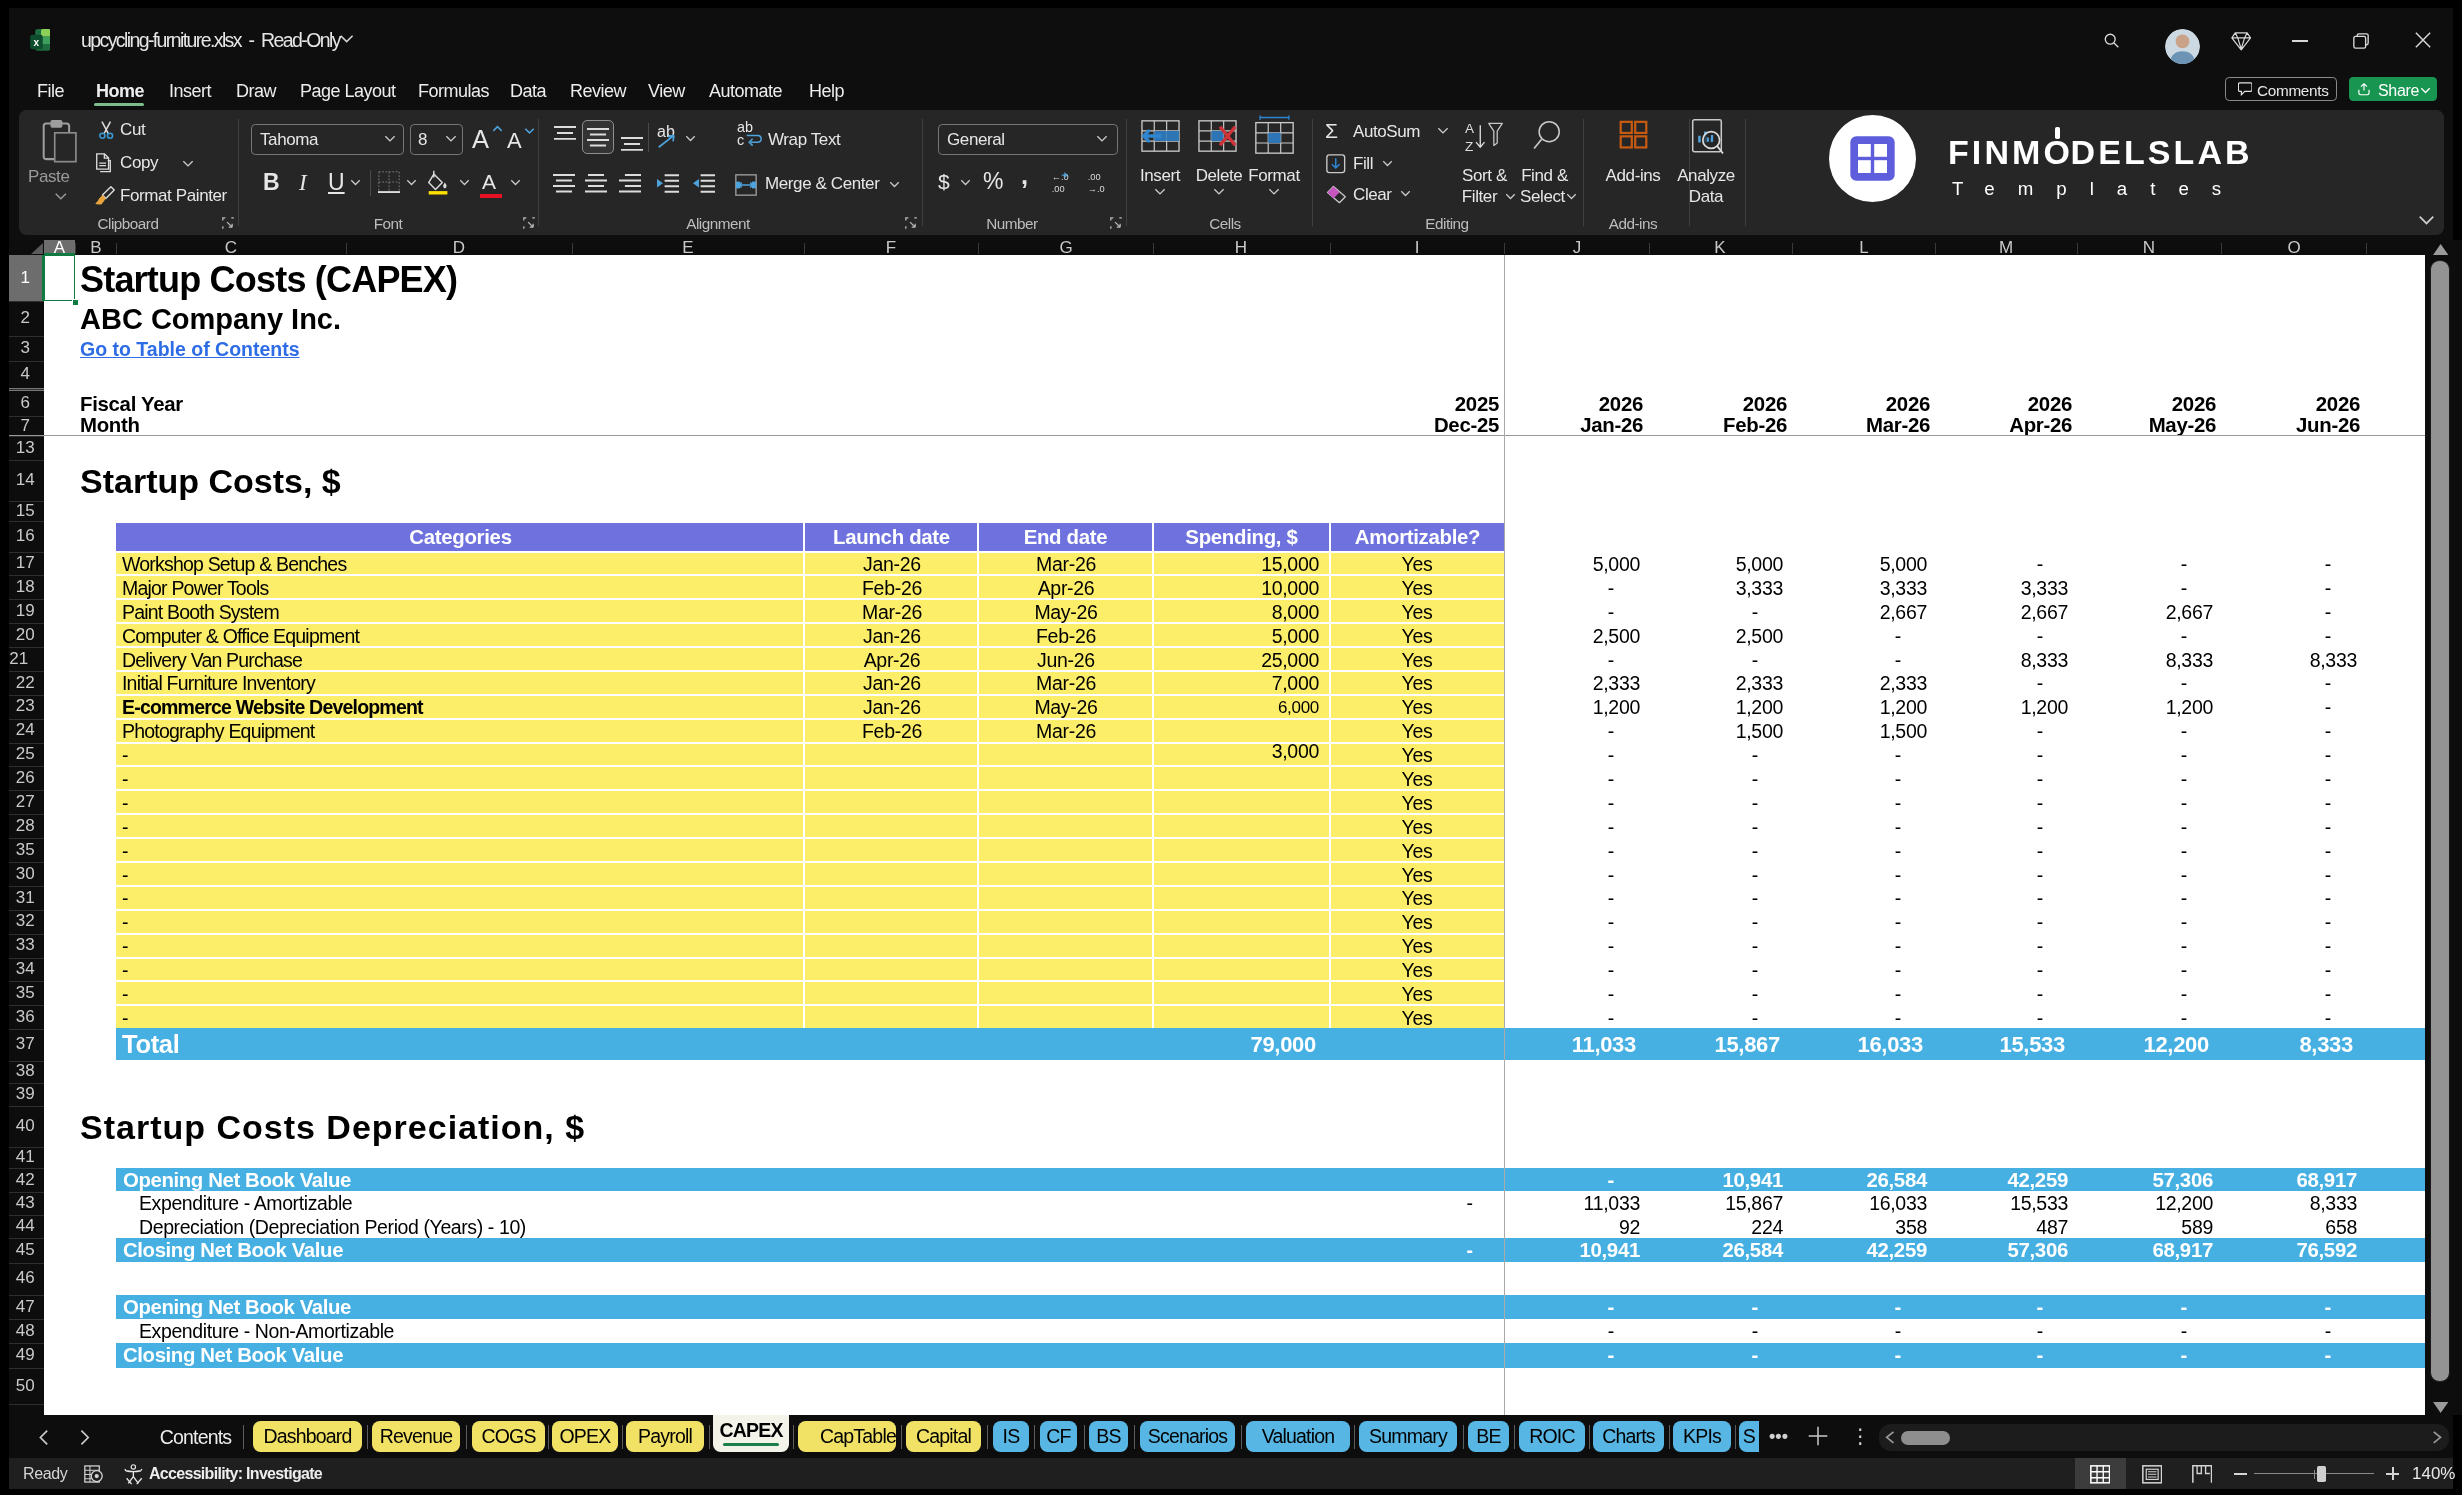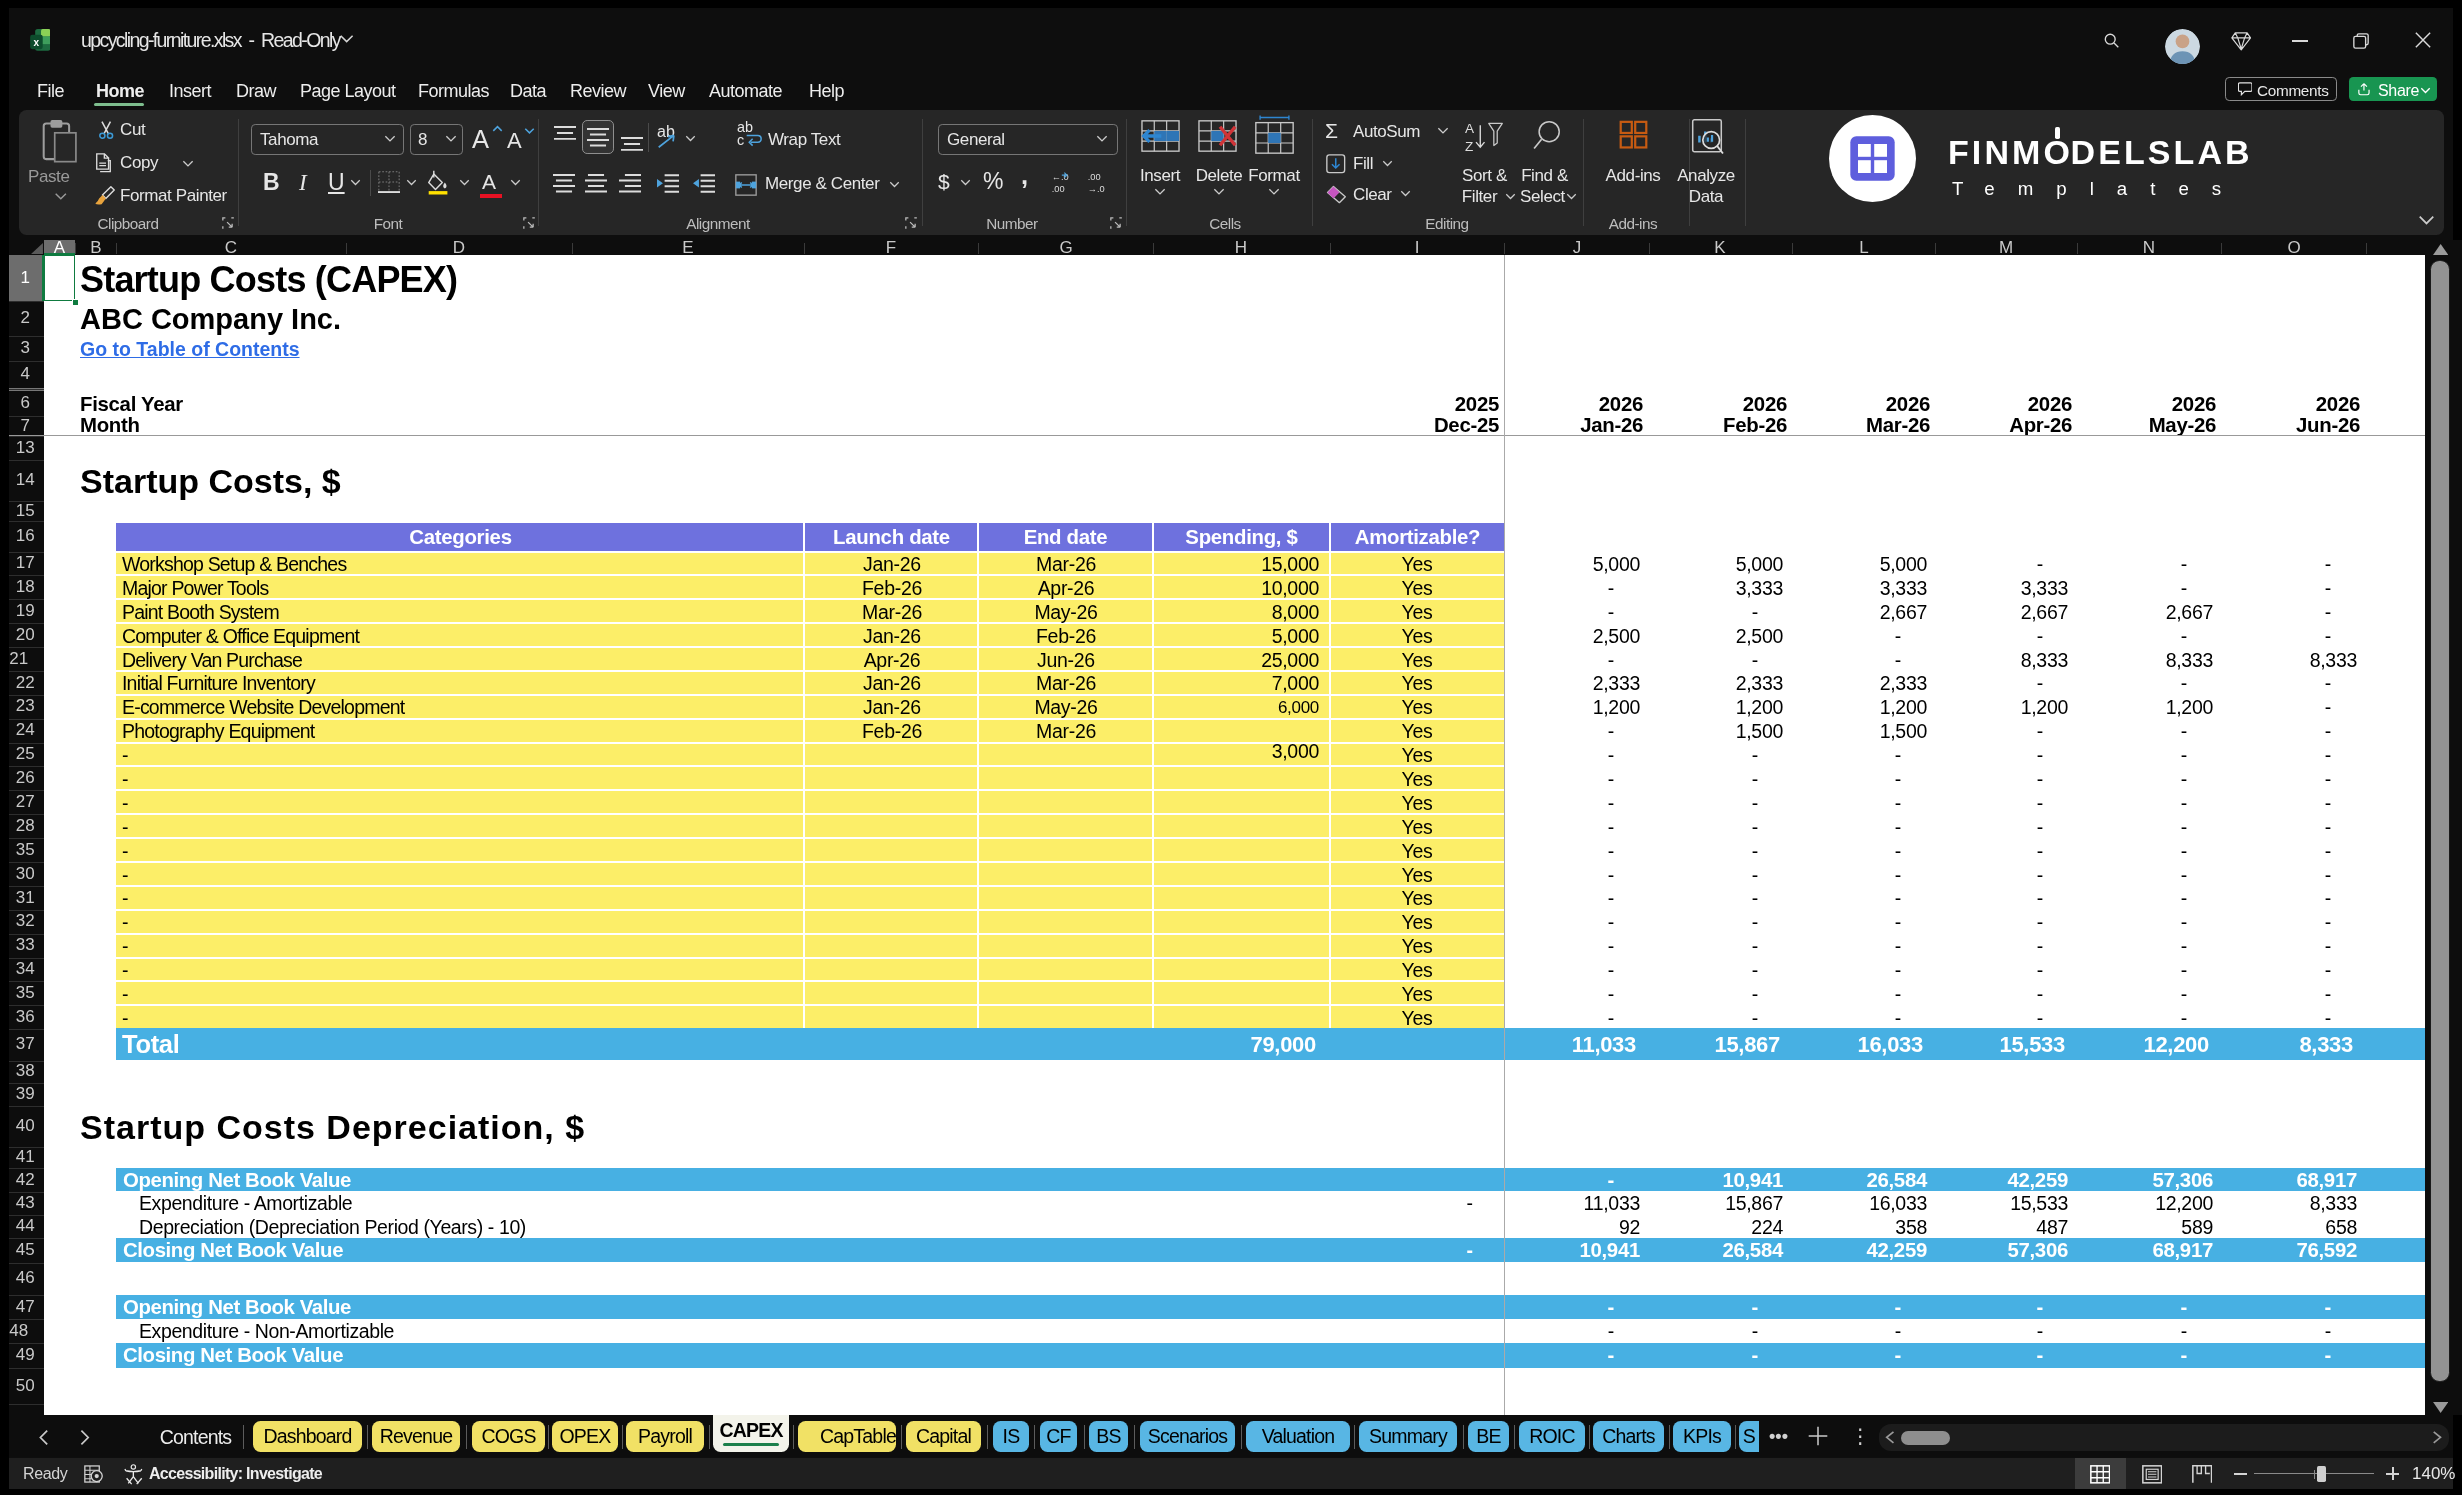--- a/index.html
+++ b/index.html
@@ -468,21 +468,21 @@
 <div style="top:1194px;height:18.7px;line-height:18.7px;font-size:17px;color:#c9c9c9;left:9.3px;width:32px;text-align:center;position:absolute;white-space:nowrap;">43</div>
 <div style="position:absolute;left:9.3px;top:1238px;width:35px;height:0.8px;background:#2e2e2e;"></div>
 <div style="top:1217px;height:18.7px;line-height:18.7px;font-size:17px;color:#c9c9c9;left:9.3px;width:32px;text-align:center;position:absolute;white-space:nowrap;">44</div>
 <div style="position:absolute;left:9.3px;top:1263px;width:35px;height:0.8px;background:#2e2e2e;"></div>
 <div style="top:1241px;height:18.7px;line-height:18.7px;font-size:17px;color:#c9c9c9;left:9.3px;width:32px;text-align:center;position:absolute;white-space:nowrap;">45</div>
 <div style="position:absolute;left:9.3px;top:1295px;width:35px;height:0.8px;background:#2e2e2e;"></div>
 <div style="top:1269px;height:18.7px;line-height:18.7px;font-size:17px;color:#c9c9c9;left:9.3px;width:32px;text-align:center;position:absolute;white-space:nowrap;">46</div>
 <div style="position:absolute;left:9.3px;top:1319px;width:35px;height:0.8px;background:#2e2e2e;"></div>
 <div style="top:1298px;height:18.7px;line-height:18.7px;font-size:17px;color:#c9c9c9;left:9.3px;width:32px;text-align:center;position:absolute;white-space:nowrap;">47</div>
 <div style="position:absolute;left:9.3px;top:1343px;width:35px;height:0.8px;background:#2e2e2e;"></div>
-<div style="top:1322px;height:18.7px;line-height:18.7px;font-size:17px;color:#c9c9c9;left:9.3px;width:32px;text-align:left;position:absolute;white-space:nowrap;">48</div>
+<div style="top:1322px;height:18.7px;line-height:18.7px;font-size:17px;color:#c9c9c9;left:9.3px;width:32px;text-align:center;position:absolute;white-space:nowrap;">48</div>
 <div style="position:absolute;left:9.3px;top:1368px;width:35px;height:0.8px;background:#2e2e2e;"></div>
 <div style="top:1346px;height:18.7px;line-height:18.7px;font-size:17px;color:#c9c9c9;left:9.3px;width:32px;text-align:center;position:absolute;white-space:nowrap;">49</div>
 <div style="position:absolute;left:9.3px;top:1404px;width:35px;height:0.8px;background:#2e2e2e;"></div>
 <div style="top:1377px;height:18.7px;line-height:18.7px;font-size:17px;color:#c9c9c9;left:9.3px;width:32px;text-align:center;position:absolute;white-space:nowrap;">50</div>
 <div style="position:absolute;left:9.3px;top:388px;width:35px;height:0.8px;background:#777;"></div>
 <div style="position:absolute;left:9.3px;top:390px;width:35px;height:0.8px;background:#777;"></div>
 <div style="position:absolute;left:44px;top:255px;width:2381px;height:1160px;background:#fff;"></div>
 <div style="position:absolute;left:1504px;top:255px;width:1.3px;height:1160px;background:#aaa;z-index:5;"></div>
 <div style="position:absolute;left:9.3px;top:435px;width:2416px;height:1.3px;background:#999;z-index:3;"></div>
 <div style="position:absolute;left:44px;top:255px;width:31px;height:46px;border:1.7px solid #0f7b40;z-index:4;"></div>
@@ -597,21 +597,21 @@
 <div style="top:673px;height:21px;line-height:21px;font-size:19.5px;letter-spacing:-0.3px;left:807px;width:170px;text-align:center;position:absolute;white-space:nowrap;z-index:2;">Jan-26</div>
 <div style="top:673px;height:21px;line-height:21px;font-size:19.5px;letter-spacing:-0.3px;left:981px;width:170px;text-align:center;position:absolute;white-space:nowrap;z-index:2;">Mar-26</div>
 <div style="top:673px;height:21px;line-height:21px;font-size:19.5px;letter-spacing:-0.3px;right:1143px;width:127px;text-align:right;position:absolute;white-space:nowrap;z-index:2;">7,000</div>
 <div style="top:673px;height:21px;line-height:21px;font-size:19.5px;letter-spacing:-0.3px;left:1366px;width:102px;text-align:center;position:absolute;white-space:nowrap;z-index:2;">Yes</div>
 <div style="top:673px;height:21px;line-height:21px;font-size:19.5px;letter-spacing:-0.3px;right:822px;width:110px;text-align:right;position:absolute;white-space:nowrap;z-index:2;">2,333</div>
 <div style="top:673px;height:21px;line-height:21px;font-size:19.5px;letter-spacing:-0.3px;right:679px;width:110px;text-align:right;position:absolute;white-space:nowrap;z-index:2;">2,333</div>
 <div style="top:673px;height:21px;line-height:21px;font-size:19.5px;letter-spacing:-0.3px;right:535px;width:110px;text-align:right;position:absolute;white-space:nowrap;z-index:2;">2,333</div>
 <div style="top:673px;height:21px;line-height:21px;font-size:19.5px;letter-spacing:-0.3px;right:419px;width:110px;text-align:right;position:absolute;white-space:nowrap;z-index:2;">-</div>
 <div style="top:673px;height:21px;line-height:21px;font-size:19.5px;letter-spacing:-0.3px;right:275px;width:110px;text-align:right;position:absolute;white-space:nowrap;z-index:2;">-</div>
 <div style="top:673px;height:21px;line-height:21px;font-size:19.5px;letter-spacing:-0.3px;right:131px;width:110px;text-align:right;position:absolute;white-space:nowrap;z-index:2;">-</div>
-<div style="top:697px;height:21px;line-height:21px;font-size:19.5px;letter-spacing:-0.8px;left:122px;position:absolute;white-space:nowrap;z-index:2;">E-commerce Website Development</div>
+<div style="top:697px;height:21px;line-height:21px;font-size:19.5px;letter-spacing:-0.8px;left:122px;position:absolute;white-space:nowrap;z-index:2;font-weight:bold;">E-commerce Website Development</div>
 <div style="top:697px;height:21px;line-height:21px;font-size:19.5px;letter-spacing:-0.3px;left:807px;width:170px;text-align:center;position:absolute;white-space:nowrap;z-index:2;">Jan-26</div>
 <div style="top:697px;height:21px;line-height:21px;font-size:19.5px;letter-spacing:-0.3px;left:981px;width:170px;text-align:center;position:absolute;white-space:nowrap;z-index:2;">May-26</div>
 <div style="top:697px;height:21px;line-height:21px;font-size:17px;letter-spacing:-0.3px;right:1143px;width:127px;text-align:right;position:absolute;white-space:nowrap;z-index:2;">6,000</div>
 <div style="top:697px;height:21px;line-height:21px;font-size:19.5px;letter-spacing:-0.3px;left:1366px;width:102px;text-align:center;position:absolute;white-space:nowrap;z-index:2;">Yes</div>
 <div style="top:697px;height:21px;line-height:21px;font-size:19.5px;letter-spacing:-0.3px;right:822px;width:110px;text-align:right;position:absolute;white-space:nowrap;z-index:2;">1,200</div>
 <div style="top:697px;height:21px;line-height:21px;font-size:19.5px;letter-spacing:-0.3px;right:679px;width:110px;text-align:right;position:absolute;white-space:nowrap;z-index:2;">1,200</div>
 <div style="top:697px;height:21px;line-height:21px;font-size:19.5px;letter-spacing:-0.3px;right:535px;width:110px;text-align:right;position:absolute;white-space:nowrap;z-index:2;">1,200</div>
 <div style="top:697px;height:21px;line-height:21px;font-size:19.5px;letter-spacing:-0.3px;right:394px;width:110px;text-align:right;position:absolute;white-space:nowrap;z-index:2;">1,200</div>
 <div style="top:697px;height:21px;line-height:21px;font-size:19.5px;letter-spacing:-0.3px;right:249px;width:110px;text-align:right;position:absolute;white-space:nowrap;z-index:2;">1,200</div>
 <div style="top:697px;height:21px;line-height:21px;font-size:19.5px;letter-spacing:-0.3px;right:131px;width:110px;text-align:right;position:absolute;white-space:nowrap;z-index:2;">-</div>

